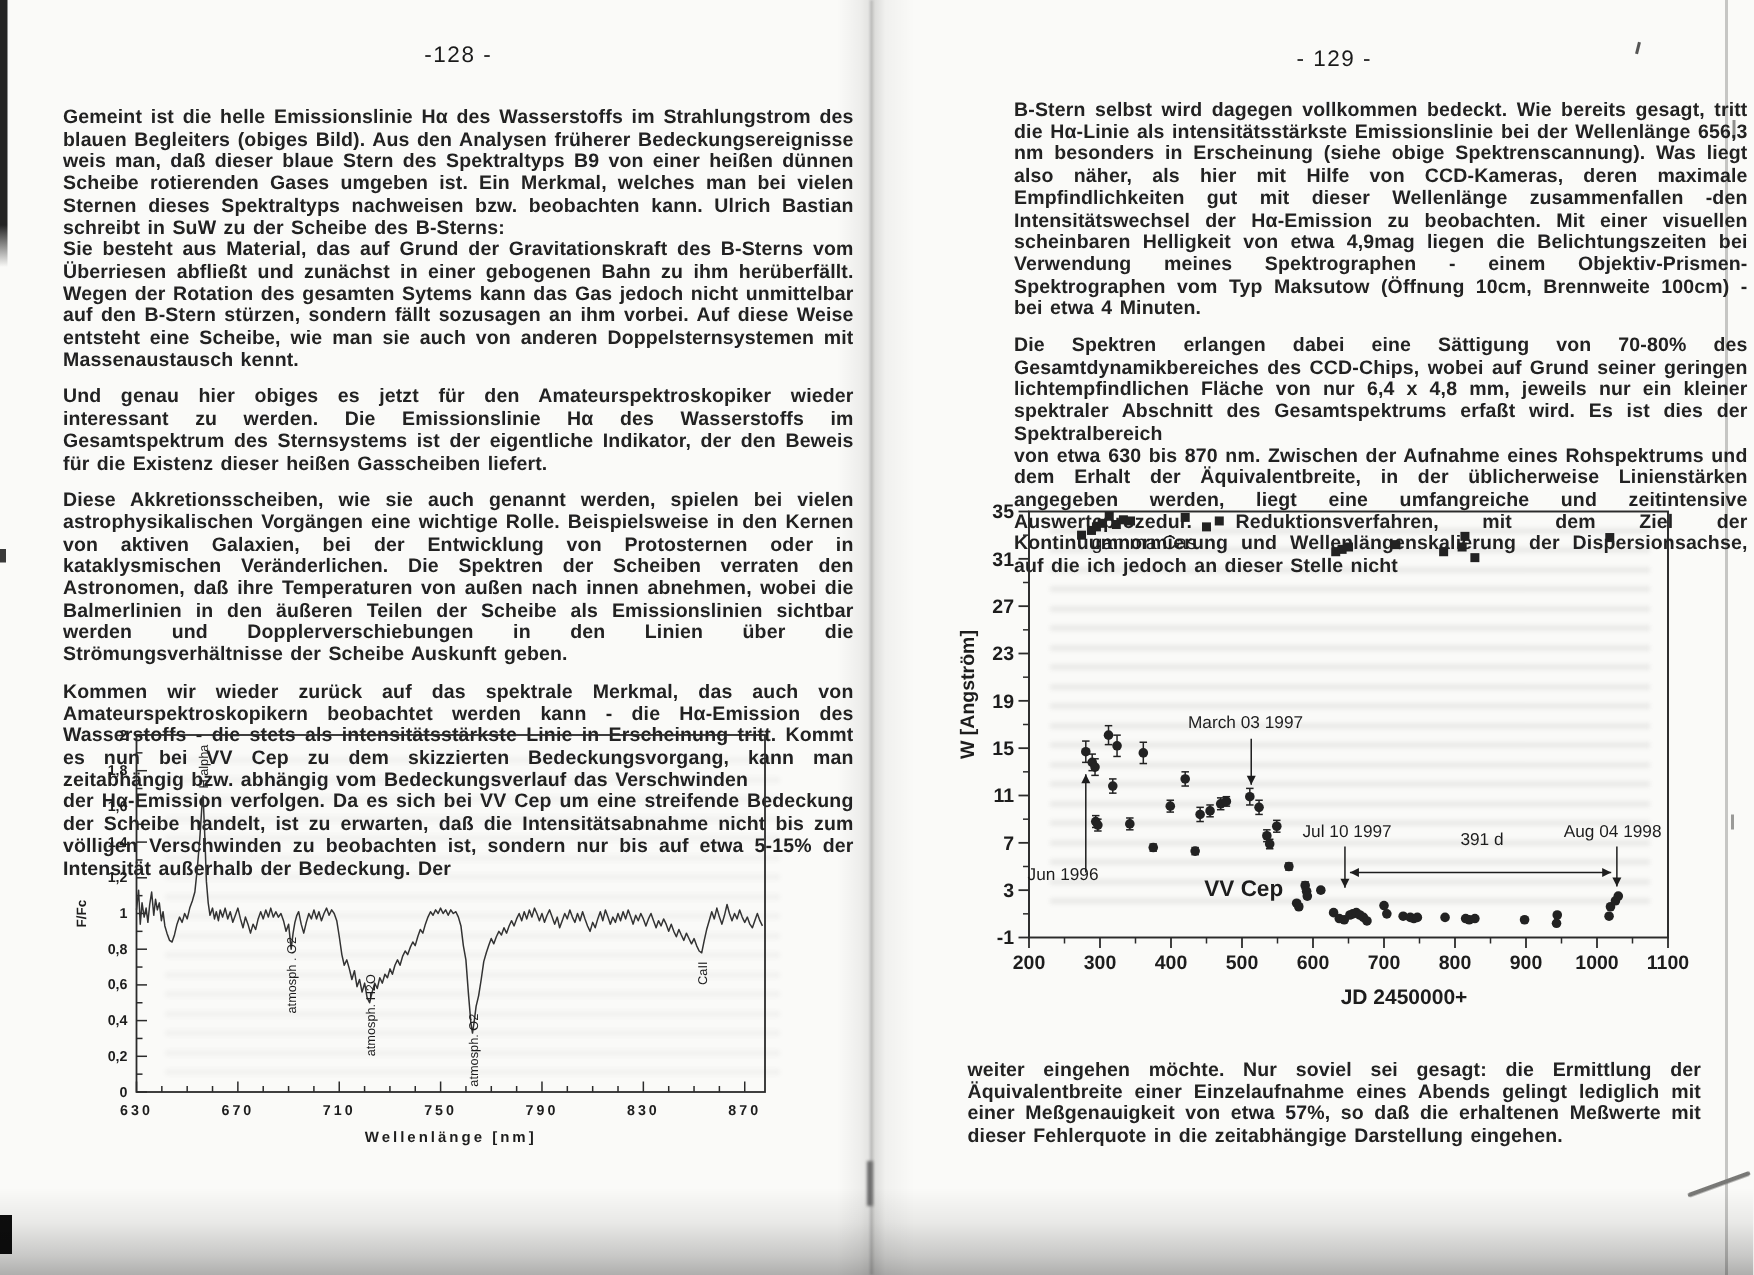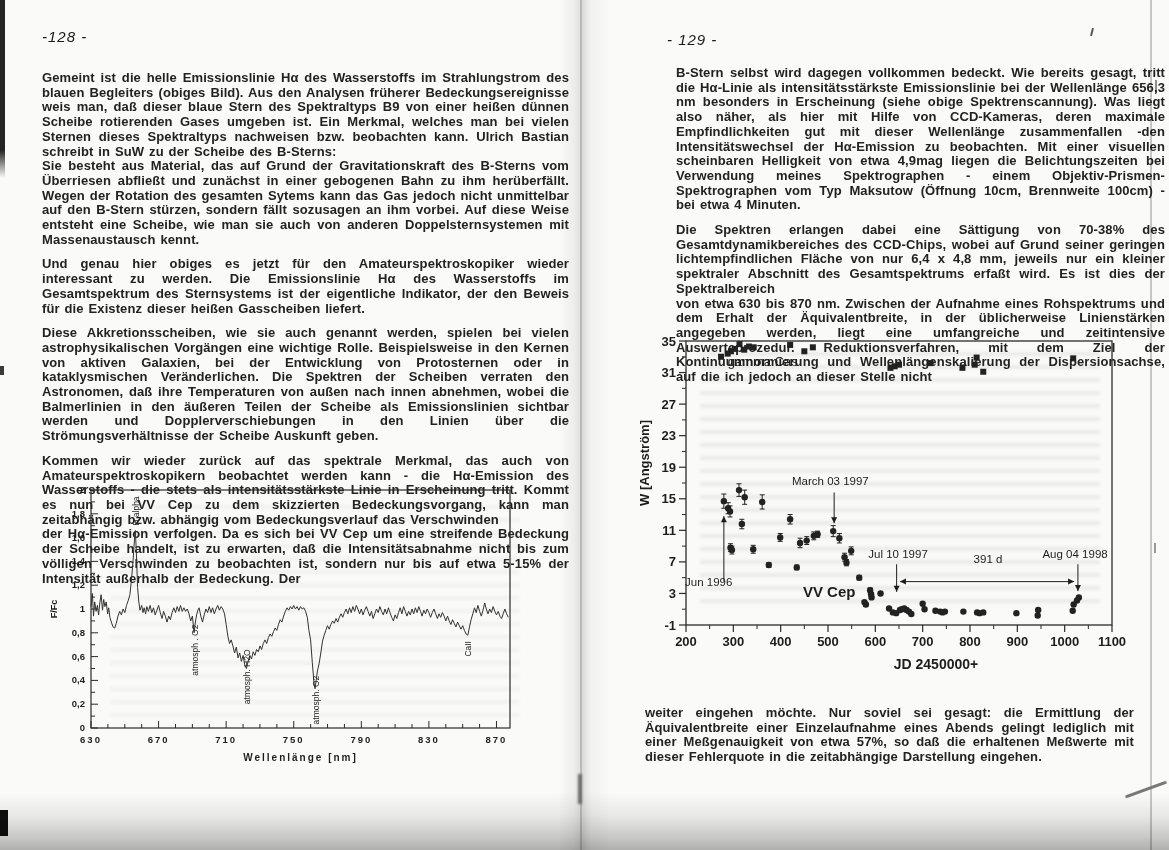--- a/index.html
+++ b/index.html
@@ -15,22 +15,22 @@
     font-size:13px;
     line-height:14.7px;
     letter-spacing:0.1px;
     word-spacing:1.2px;
     color:#222;
     font-weight:bold;
   }
   .page-text p{margin:0;}
   .page-text p.gap{margin-top:10px;}
   .page-header{
-    position:absolute;text-align:left;
-    font-size:15px;letter-spacing:1px;color:#1a1a1a;font-style:italic;
+    position:absolute;text-align:center;
+    font-size:15px;letter-spacing:1px;color:#1a1a1a;
   }
   svg{position:absolute;}
   svg text{font-family:"Liberation Sans", sans-serif;}
   
   .ghost{
     position:absolute;pointer-events:none;
     background-image:repeating-linear-gradient(180deg, rgba(110,110,110,0.85) 0 4px, transparent 4px 13px);
     filter:blur(1.4px);
   }
   .left-edge-strip{position:absolute;left:0;top:0;width:5px;height:178px;
@@ -146,24 +146,24 @@
     <text x="254.5" y="283" fill="#1d1d1d" text-anchor="middle" font-size="10px" font-weight="bold" letter-spacing="2px">Wellenlänge [nm]</text>
     <text x="11" y="131" fill="#1d1d1d" text-anchor="middle" font-size="9px" font-weight="bold" transform="rotate(-90 11 131)">F/Fc</text>
     <polyline points="45.0,128.6 46.4,115.5 47.5,138.1 48.7,123.9 50.1,133.4 51.4,127.4 52.6,136.9 53.8,125.0 55.1,116.7 56.5,132.2 57.7,121.5 58.9,128.6 60.2,123.9 61.6,135.8 62.7,129.8 63.9,139.3 65.3,144.1 67.0,148.9 68.7,150.0 70.3,145.3 72.0,138.1 73.7,133.4 75.4,136.9 77.1,131.0 78.8,134.6 80.5,127.4 82.2,122.7 83.9,116.7 85.5,101.3 87.2,81.0 88.6,59.6 89.4,52.5 90.6,81.0 91.6,109.6 92.8,123.9 94.0,132.2 95.7,127.4 97.0,134.6 98.2,129.8 99.6,135.8 100.8,128.6 102.4,133.4 104.1,127.4 105.8,134.6 107.5,129.8 109.2,136.9 110.9,132.2 112.6,127.4 114.3,134.6 116.0,140.5 117.6,133.4 119.3,138.1 121.0,144.1 122.7,138.1 124.4,141.7 126.1,134.6 127.8,129.8 129.5,134.6 131.2,128.6 132.9,133.4 134.5,127.4 136.2,133.4 137.9,129.8 139.6,133.4 141.3,131.0 143.0,135.8 144.7,142.9 146.4,138.1 148.1,154.8 149.4,144.1 150.6,136.9 151.9,132.2 153.1,129.8 154.8,138.1 156.5,144.1 158.2,136.9 159.9,131.0 161.6,134.6 163.3,128.6 165.0,134.6 166.6,129.8 168.3,135.8 170.0,131.0 171.7,127.4 173.4,132.2 175.1,128.6 176.8,131.0 178.5,135.8 180.2,146.5 181.9,158.4 183.5,165.5 185.2,161.9 186.9,167.9 188.6,175.0 190.3,169.1 192.0,179.8 193.7,175.0 195.4,183.4 197.1,177.4 198.7,186.9 200.4,190.5 202.1,183.4 203.8,177.4 205.5,181.0 207.2,173.8 208.9,177.4 210.6,171.5 212.3,173.8 214.0,167.9 215.6,171.5 217.3,165.5 219.0,161.9 220.7,165.5 222.4,159.6 224.1,156.0 225.8,158.4 227.5,153.6 229.2,150.0 230.8,152.4 232.5,146.5 234.2,141.7 235.9,144.1 237.6,138.1 239.3,133.4 241.0,129.8 242.7,132.2 244.4,128.6 246.1,131.0 247.7,127.4 249.4,131.0 251.1,128.6 252.8,132.2 254.5,128.6 256.2,131.0 257.9,129.8 259.6,133.4 261.3,139.3 262.9,152.4 264.6,161.9 266.3,184.6 268.0,204.8 269.0,210.7 270.2,202.4 271.4,192.9 273.1,185.7 274.8,175.0 276.5,163.1 278.2,157.2 279.8,152.4 281.5,147.7 283.2,151.2 284.9,146.5 286.6,142.9 288.3,145.3 290.0,140.5 291.7,144.1 293.4,139.3 295.0,135.8 296.7,139.3 298.4,134.6 300.1,131.0 301.8,135.8 303.5,129.8 305.2,134.6 306.9,128.6 308.6,133.4 310.3,127.4 311.9,131.0 313.6,135.8 315.3,131.0 317.0,136.9 318.7,132.2 320.4,128.6 322.1,133.4 323.8,138.1 325.5,133.4 327.1,140.5 328.8,135.8 330.5,131.0 332.2,134.6 333.9,128.6 335.6,133.4 337.3,136.9 339.0,131.0 340.7,135.8 342.4,129.8 344.0,134.6 345.7,139.3 347.4,142.9 349.1,136.9 350.8,140.5 352.5,134.6 354.2,129.8 355.9,135.8 357.6,128.6 359.3,133.4 360.9,138.1 362.6,133.4 364.3,136.9 366.0,131.0 367.7,135.8 369.4,129.8 371.1,134.6 372.8,128.6 374.5,133.4 376.1,138.1 377.8,132.2 379.5,135.8 381.2,131.0 382.9,134.6 384.6,139.3 386.3,134.6 388.0,131.0 389.7,135.8 391.4,140.5 393.0,135.8 394.7,139.3 396.4,134.6 398.1,138.1 399.8,142.9 401.5,138.1 403.2,142.9 404.9,146.5 406.6,141.7 408.2,145.3 409.9,148.9 411.6,144.1 413.3,147.7 415.0,151.2 416.7,147.7 418.4,152.4 420.1,156.0 421.8,157.2 423.5,148.9 425.1,141.7 426.8,135.8 428.5,129.8 430.2,134.6 431.9,127.4 433.6,133.4 435.3,138.1 437.0,132.2 438.7,125.0 440.3,131.0 442.0,135.8 443.7,131.0 445.4,134.6 447.1,128.6 448.8,133.4 450.5,136.9 452.2,133.4 453.9,138.1 455.6,140.5 457.2,135.8 458.9,131.0 460.6,135.8 462.3,139.3" fill="none" stroke="#333333" stroke-width="1" stroke-linejoin="round"></polyline>
     <text x="92.9342741935483" y="47.70000000000002" fill="#1d1d1d" font-size="8.5px" text-anchor="start" transform="rotate(-90 92.9342741935483 47.70000000000002)">H alpha</text>
     <text x="151.56048387096774" y="197.64" fill="#1d1d1d" font-size="8.5px" text-anchor="start" transform="rotate(-90 151.56048387096774 197.64)">atmosph . O2</text>
     <text x="203.93548387096774" y="226.2" fill="#1d1d1d" font-size="8.5px" text-anchor="start" transform="rotate(-90 203.93548387096774 226.2)">atmosph. H2O</text>
     <text x="272.52983870967745" y="246.43" fill="#1d1d1d" font-size="8.5px" text-anchor="start" transform="rotate(-90 272.52983870967745 246.43)">atmosph. O2</text>
     <text x="425.26209677419354" y="178.60000000000002" fill="#1d1d1d" font-size="8.5px" text-anchor="start" transform="rotate(-90 425.26209677419354 178.60000000000002)">CaII</text>
   </svg>
 
-<div class="page-header" style="left:667px;top:31px;width:489px;">- 129 -</div>
+<div class="page-header" style="left:645px;top:31px;width:489px;">- 129 -</div>
 <div class="page-text" style="left:676px;top:66px;width:489px;">
   <p>B-Stern selbst wird dagegen vollkommen bedeckt. Wie bereits gesagt, tritt die Hα-Linie als intensitätsstärkste Emissionslinie bei der Wellenlänge 656,3 nm besonders in Erscheinung (siehe obige Spektrenscannung). Was liegt also näher, als hier mit Hilfe von CCD-Kameras, deren maximale Empfindlichkeiten gut mit dieser Wellenlänge zusammenfallen -den Intensitätswechsel der Hα-Emission zu beobachten. Mit einer visuellen scheinbaren Helligkeit von etwa 4,9mag liegen die Belichtungszeiten bei Verwendung meines Spektrographen - einem Objektiv-Prismen-Spektrographen vom Typ Maksutow (Öffnung 10cm, Brennweite 100cm) - bei etwa 4 Minuten.</p>
-  <p class="gap">Die Spektren erlangen dabei eine Sättigung von 70-38% des Gesamtdynamikbereiches des CCD-Chips, wobei auf Grund seiner geringen lichtempfindlichen Fläche von nur 6,4 x 4,8 mm, jeweils nur ein kleiner spektraler Abschnitt des Gesamtspektrums erfaßt wird. Es ist dies der Spektralbereich</p>
+  <p class="gap">Die Spektren erlangen dabei eine Sättigung von 70-80% des Gesamtdynamikbereiches des CCD-Chips, wobei auf Grund seiner geringen lichtempfindlichen Fläche von nur 6,4 x 4,8 mm, jeweils nur ein kleiner spektraler Abschnitt des Gesamtspektrums erfaßt wird. Es ist dies der Spektralbereich</p>
   <p>von etwa 630 bis 870 nm. Zwischen der Aufnahme eines Rohspektrums und dem Erhalt der Äquivalentbreite, in der üblicherweise Linienstärken angegeben werden, liegt eine umfangreiche und zeitintensive Auswerteprozedur. Reduktionsverfahren, mit dem Ziel der Kontinuumnormierung und Wellenlängenskalierung der Dispersionsachse, auf die ich jedoch an dieser Stelle nicht</p>
 </div>
 
 <svg id="scatter-svg" style="left:636px;top:320px;" width="502" height="360" viewBox="0 0 502 360">
     <rect x="50" y="21" width="426" height="284" fill="none" stroke="#2b2b2b" stroke-width="1.3"></rect>
     <line x1="50" y1="305" x2="50" y2="312" stroke="#2b2b2b" stroke-width="1.2"></line>
     <text x="50" y="326" fill="#1d1d1d" text-anchor="middle" font-size="13px" font-weight="bold">200</text>
     <line x1="97.33333333333334" y1="305" x2="97.33333333333334" y2="312" stroke="#2b2b2b" stroke-width="1.2"></line>
     <text x="97.33333333333334" y="326" fill="#1d1d1d" text-anchor="middle" font-size="13px" font-weight="bold">300</text>
     <line x1="144.66666666666669" y1="305" x2="144.66666666666669" y2="312" stroke="#2b2b2b" stroke-width="1.2"></line>

